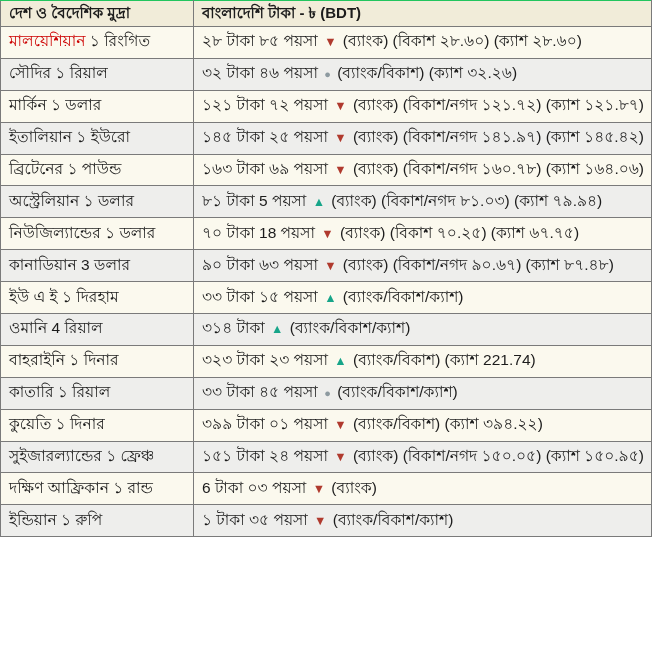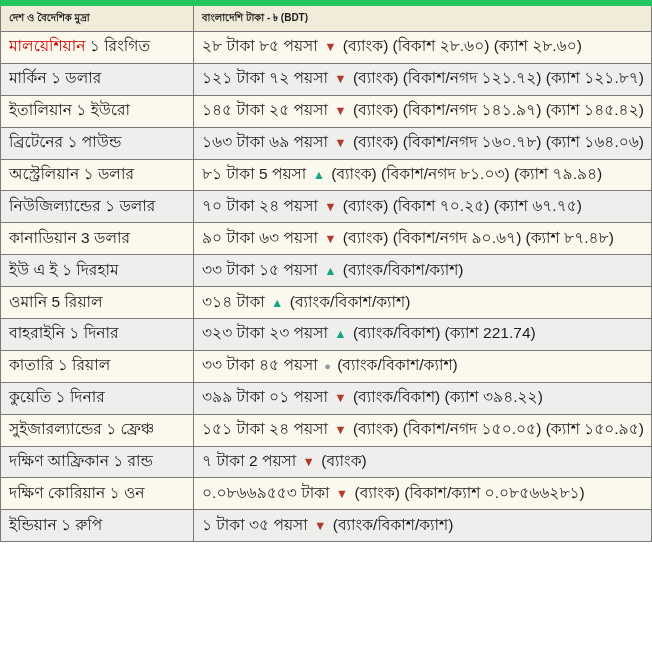--- a/index.html
+++ b/index.html
@@ -27,22 +27,22 @@
     text-align: left;
     vertical-align: middle;
     white-space: nowrap;
     overflow: hidden;
     font-size: 15.5px;
   }
   thead th {
     background: #f1ecd9;
     height: 25px;
     font-weight: bold;
-    font-size: 10px;
-    border-top: 6px solid #22c55e;
+    font-size: 15px;
+    border-top: 1px solid #22c55e;
   }
   tbody td { height: 30.9px; }
   tbody tr:nth-child(odd)  td { background: #fbf9ee; }
   tbody tr:nth-child(even) td { background: #eeeeec; }
   .hl { color: #cc0000; }
   .trend {
     display: inline-block;
     margin: 0 2px;
     line-height: 1;
     vertical-align: baseline;
@@ -65,74 +65,74 @@
         <th>দেশ ও বৈদেশিক মুদ্রা</th>
         <th>বাংলাদেশি টাকা - ৳ (BDT)</th>
       </tr>
     </thead>
     <tbody id="rate-rows">
         <tr>
           <td><span class="hl">মালয়েশিয়ান</span> ১ রিংগিত</td>
           <td><span>২৮ টাকা ৮৫ পয়সা </span><span class="trend down">▼</span><span> (ব্যাংক) (বিকাশ ২৮.৬০) (ক্যাশ ২৮.৬০)</span></td>
         </tr>
         <tr>
+          <td>সৌদির ১ রিয়াল</td>
+          <td><span>৩২ টাকা ৪৬ পয়সা </span><span class="trend neutral">●</span><span> (ব্যাংক/বিকাশ) (ক্যাশ ৩২.২৬)</span></td>
+        </tr>
+        <tr>
           <td>মার্কিন ১ ডলার</td>
           <td><span>১২১ টাকা ৭২ পয়সা </span><span class="trend down">▼</span><span> (ব্যাংক) (বিকাশ/নগদ ১২১.৭২) (ক্যাশ ১২১.৮৭)</span></td>
         </tr>
         <tr>
           <td>ইতালিয়ান ১ ইউরো</td>
           <td><span>১৪৫ টাকা ২৫ পয়সা </span><span class="trend down">▼</span><span> (ব্যাংক) (বিকাশ/নগদ ১৪১.৯৭) (ক্যাশ ১৪৫.৪২)</span></td>
         </tr>
         <tr>
           <td>ব্রিটেনের ১ পাউন্ড</td>
           <td><span>১৬৩ টাকা ৬৯ পয়সা </span><span class="trend down">▼</span><span> (ব্যাংক) (বিকাশ/নগদ ১৬০.৭৮) (ক্যাশ ১৬৪.০৬)</span></td>
         </tr>
         <tr>
           <td>অস্ট্রেলিয়ান ১ ডলার</td>
           <td><span>৮১ টাকা 5 পয়সা </span><span class="trend up">▲</span><span> (ব্যাংক) (বিকাশ/নগদ ৮১.০৩) (ক্যাশ ৭৯.৯৪)</span></td>
         </tr>
         <tr>
           <td>নিউজিল্যান্ডের ১ ডলার</td>
-          <td><span>৭০ টাকা ২৪ পয়সা </span><span class="trend down">▼</span><span> (ব্যাংক) (বিকাশ ৭০.২৫) (ক্যাশ ৬৭.৭৫)</span></td>
+          <td><span>৭০ টাকা 18 পয়সা </span><span class="trend down">▼</span><span> (ব্যাংক) (বিকাশ ৭০.২৫) (ক্যাশ ৬৭.৭৫)</span></td>
         </tr>
         <tr>
           <td>কানাডিয়ান 3 ডলার</td>
           <td><span>৯০ টাকা ৬৩ পয়সা </span><span class="trend down">▼</span><span> (ব্যাংক) (বিকাশ/নগদ ৯০.৬৭) (ক্যাশ ৮৭.৪৮)</span></td>
         </tr>
         <tr>
           <td>ইউ এ ই ১ দিরহাম</td>
           <td><span>৩৩ টাকা ১৫ পয়সা </span><span class="trend up">▲</span><span> (ব্যাংক/বিকাশ/ক্যাশ)</span></td>
         </tr>
         <tr>
-          <td>ওমানি 5 রিয়াল</td>
+          <td>ওমানি 4 রিয়াল</td>
           <td><span>৩১৪ টাকা </span><span class="trend up">▲</span><span> (ব্যাংক/বিকাশ/ক্যাশ)</span></td>
         </tr>
         <tr>
           <td>বাহরাইনি ১ দিনার</td>
           <td><span>৩২৩ টাকা ২৩ পয়সা </span><span class="trend up">▲</span><span> (ব্যাংক/বিকাশ) (ক্যাশ 221.74)</span></td>
         </tr>
         <tr>
           <td>কাতারি ১ রিয়াল</td>
           <td><span>৩৩ টাকা ৪৫ পয়সা </span><span class="trend neutral">●</span><span> (ব্যাংক/বিকাশ/ক্যাশ)</span></td>
         </tr>
         <tr>
           <td>কুয়েতি ১ দিনার</td>
           <td><span>৩৯৯ টাকা ০১ পয়সা </span><span class="trend down">▼</span><span> (ব্যাংক/বিকাশ) (ক্যাশ ৩৯৪.২২)</span></td>
         </tr>
         <tr>
           <td>সুইজারল্যান্ডের ১ ফ্রেঞ্চ</td>
           <td><span>১৫১ টাকা ২৪ পয়সা </span><span class="trend down">▼</span><span> (ব্যাংক) (বিকাশ/নগদ ১৫০.০৫) (ক্যাশ ১৫০.৯৫)</span></td>
         </tr>
         <tr>
           <td>দক্ষিণ আফ্রিকান ১ রান্ড</td>
-          <td><span>৭ টাকা 2 পয়সা </span><span class="trend down">▼</span><span> (ব্যাংক)</span></td>
-        </tr>
-        <tr>
-          <td>দক্ষিণ কোরিয়ান ১ ওন</td>
-          <td><span>০.০৮৬৬৯৫৫৩ টাকা </span><span class="trend down">▼</span><span> (ব্যাংক) (বিকাশ/ক্যাশ ০.০৮৫৬৬২৮১)</span></td>
+          <td><span>6 টাকা ০৩ পয়সা </span><span class="trend down">▼</span><span> (ব্যাংক)</span></td>
         </tr>
         <tr>
           <td>ইন্ডিয়ান ১ রুপি</td>
           <td><span>১ টাকা ৩৫ পয়সা </span><span class="trend down">▼</span><span> (ব্যাংক/বিকাশ/ক্যাশ)</span></td>
         </tr>
       </tbody>
   </table>
 </div>
 
 </body></html>

